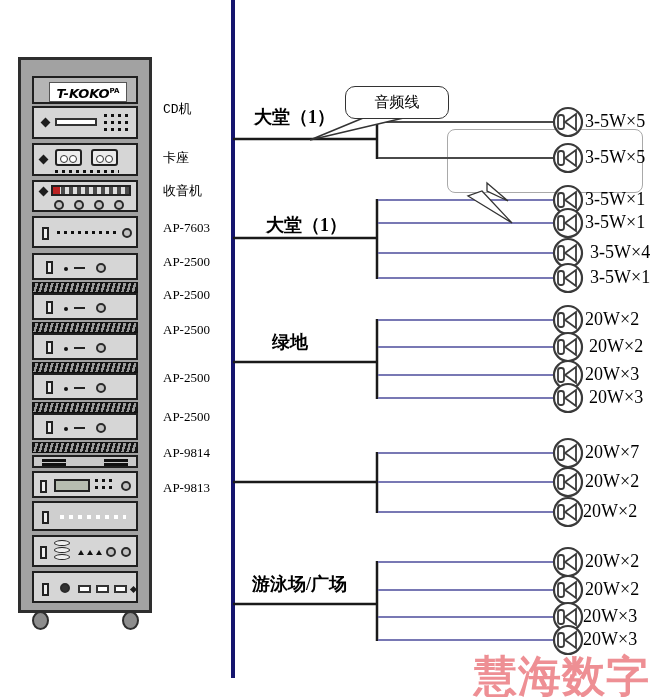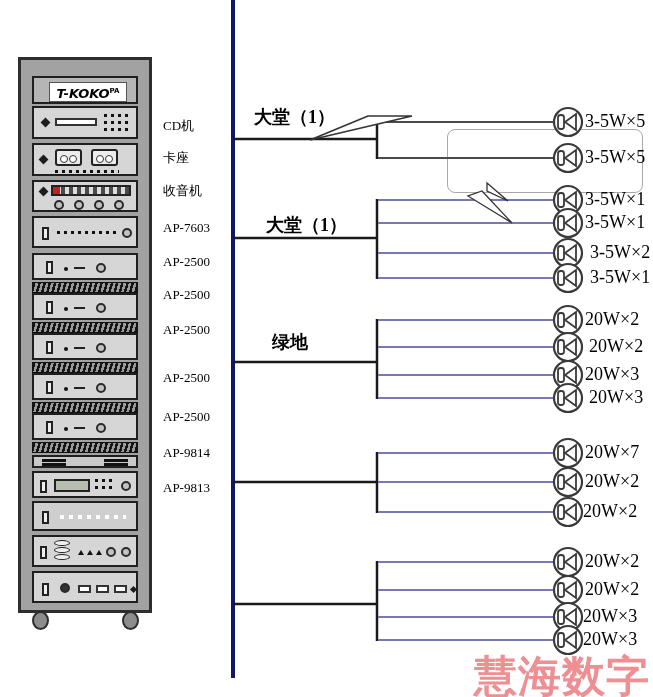--- a/index.html
+++ b/index.html
@@ -174,21 +174,21 @@
       <div class="knob" style="left:26px;top:10px;background:#333;"></div>
       <div class="slot" style="left:44px;top:12px;width:13px;"></div>
       <div class="slot" style="left:62px;top:12px;width:13px;"></div>
       <div class="slot" style="left:80px;top:12px;width:13px;"></div>
       <div class="diamond" style="left:97px;top:14px;width:5px;height:5px;"></div>
     </div>
   </div>
   <div class="caster" style="left:32px;top:611px;"></div>
   <div class="caster" style="left:122px;top:611px;"></div>
 
-  <span class="rlabel" style="top:117px;">CD机</span>
+  <span class="rlabel" style="top:100px;font-family:Liberation Mono, monospace;">CD机</span>
   <span class="rlabel" style="top:149px;">卡座</span>
   <span class="rlabel" style="top:182px;">收音机</span>
   <span class="rlabel" style="top:220px;">AP-7603</span>
   <span class="rlabel" style="top:254px;">AP-2500</span>
   <span class="rlabel" style="top:287px;">AP-2500</span>
   <span class="rlabel" style="top:322px;">AP-2500</span>
   <span class="rlabel" style="top:370px;">AP-2500</span>
   <span class="rlabel" style="top:409px;">AP-2500</span>
   <span class="rlabel" style="top:445px;">AP-9814</span>
   <span class="rlabel" style="top:480px;">AP-9813</span>
@@ -256,30 +256,32 @@
     <use href="#spk" x="568" y="398"></use>
     <use href="#spk" x="568" y="453"></use>
     <use href="#spk" x="568" y="482"></use>
     <use href="#spk" x="568" y="512"></use>
     <use href="#spk" x="568" y="562"></use>
     <use href="#spk" x="568" y="590"></use>
     <use href="#spk" x="568" y="617"></use>
     <use href="#spk" x="568" y="640"></use>
   </svg>
 
+  <div class="bubble" style="left:345px;top:86px;width:104px;height:33px;font-size:15px;">音频线</div>
 
   <span class="zlabel" style="left:254px;top:105px;">大堂（1）</span>
   <span class="zlabel" style="left:266px;top:213px;">大堂（1）</span>
   <span class="zlabel" style="left:272px;top:330px;">绿地</span>
+  <span class="zlabel" style="left:252px;top:572px;">游泳场/广场</span>
 
   <span class="slabel" style="top:111px;">3-5W×5</span>
   <span class="slabel" style="top:147px;">3-5W×5</span>
   <span class="slabel" style="top:189px;">3-5W×1</span>
   <span class="slabel" style="top:212px;">3-5W×1</span>
-  <span class="slabel" style="top:242px;left:590px;">3-5W×2</span>
+  <span class="slabel" style="top:242px;left:590px;">3-5W×4</span>
   <span class="slabel" style="top:267px;left:590px;">3-5W×1</span>
   <span class="slabel" style="top:309px;">20W×2</span>
   <span class="slabel" style="top:336px;left:589px;">20W×2</span>
   <span class="slabel" style="top:364px;">20W×3</span>
   <span class="slabel" style="top:387px;left:589px;">20W×3</span>
   <span class="slabel" style="top:442px;">20W×7</span>
   <span class="slabel" style="top:471px;">20W×2</span>
   <span class="slabel" style="top:501px;left:583px;">20W×2</span>
   <span class="slabel" style="top:551px;">20W×2</span>
   <span class="slabel" style="top:579px;">20W×2</span>

